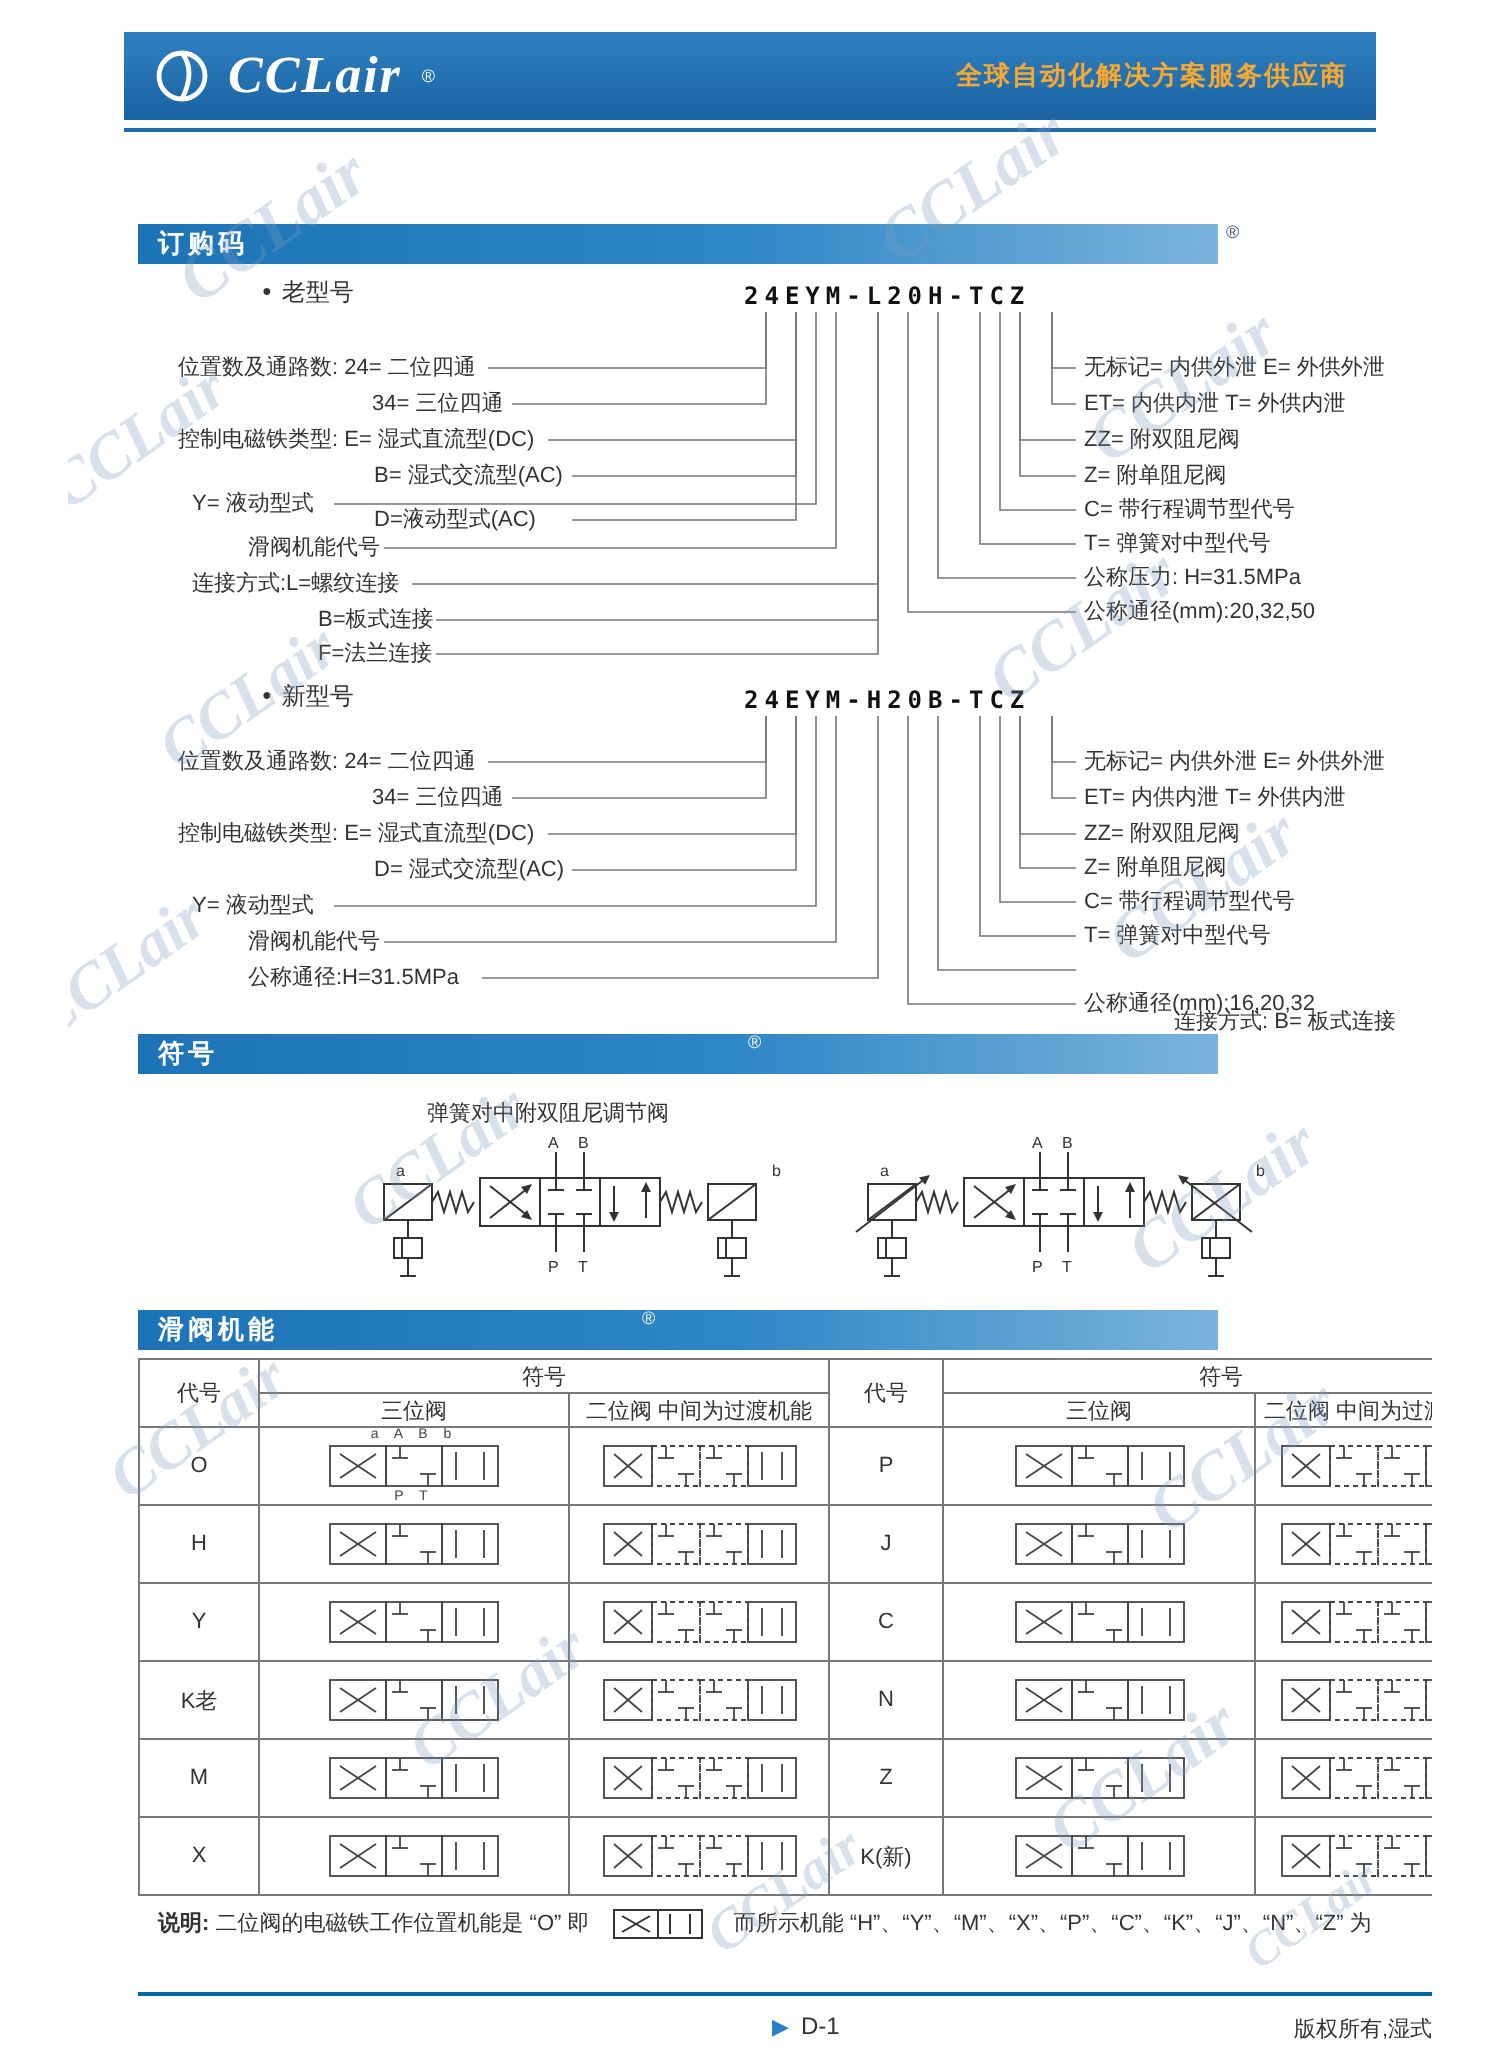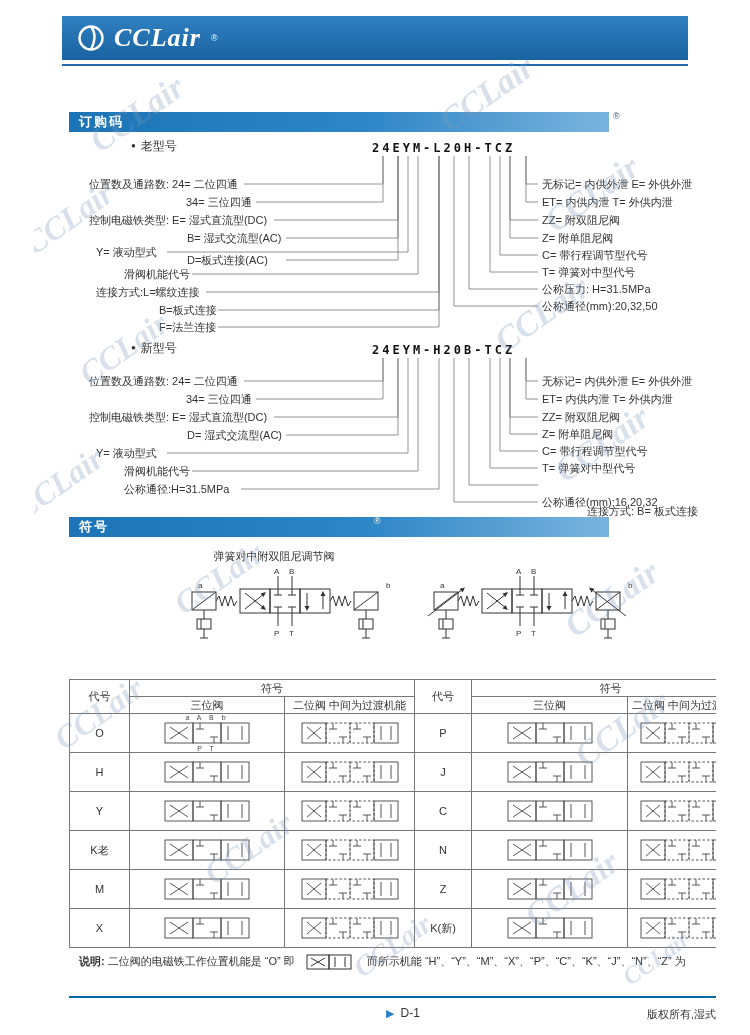--- a/index.html
+++ b/index.html
@@ -62,29 +62,31 @@
 
   <div class="topbar">
     <div class="brand">
       <svg width="30" height="30" viewBox="0 0 30 30">
         <circle cx="15" cy="15" r="11.5" stroke="#fff" stroke-width="2.4" fill="none"></circle>
         <path d="M15 3.5 q7 9 0 23" stroke="#fff" stroke-width="2.4" fill="none"></path>
       </svg>
       <span class="brand-name">CCLair</span>
       <span class="brand-reg">®</span>
     </div>
+    <div class="tagline">全球自动化解决方案服务供应商</div>
   </div>
   <div class="underline"></div>
 
   <div class="secbar" style="top:112px"><span>订购码</span></div>
   <span class="regmark" style="left:579px;top:111px">®</span>
 
   <div class="secbar" style="top:517px"><span>符号</span></div>
   <span class="regmark on-bar" style="left:340px;top:516px">®</span>
 
+  <div class="secbar" style="top:655px"><span>滑阀机能</span></div>
   <span class="regmark on-bar" style="left:287px;top:654px">®</span>
 
   <div class="heading" style="left:97px;top:138px">
     <span class="dot">●</span><span>老型号</span>
   </div>
   <div class="code" style="left:338px;top:141px">24EYM-L20H-TCZ</div>
 
   <div class="heading" style="left:97px;top:340px">
     <span class="dot">●</span><span>新型号</span>
   </div>
@@ -781,21 +783,21 @@
     <div class="wm" style="left: 15px; top: 695px; font-size: 32px;">CCLair</div>
     <div class="wm" style="left: 535px; top: 710px; font-size: 34px;">CCLair</div>
     <div class="wm" style="left: 165px; top: 830px; font-size: 32px;">CCLair</div>
     <div class="wm" style="left: 485px; top: 870px; font-size: 34px;">CCLair</div>
     <div class="wm" style="left: 315px; top: 930px; font-size: 28px;">CCLair</div>
     <div class="wm" style="left: 585px; top: 945px; font-size: 24px;">CCLair</div>
     <div class="lbl" style="left: 55px; top: 178px;">位置数及通路数: 24= 二位四通</div>
     <div class="lbl" style="left: 152px; top: 196px;">34= 三位四通</div>
     <div class="lbl" style="left: 55px; top: 214px;">控制电磁铁类型: E= 湿式直流型(DC)</div>
     <div class="lbl" style="left: 153px; top: 232px;">B= 湿式交流型(AC)</div>
-    <div class="lbl" style="left: 153px; top: 254px;">D=板式连接(AC)</div>
+    <div class="lbl" style="left: 153px; top: 254px;">D=液动型式(AC)</div>
     <div class="lbl" style="left: 62px; top: 246px;">Y= 液动型式</div>
     <div class="lbl" style="left: 90px; top: 268px;">滑阀机能代号</div>
     <div class="lbl" style="left: 62px; top: 286px;">连接方式:L=螺纹连接</div>
     <div class="lbl" style="left: 125px; top: 304px;">B=板式连接</div>
     <div class="lbl" style="left: 125px; top: 321px;">F=法兰连接</div>
     <div class="lbl" style="left: 508px; top: 178px;">无标记= 内供外泄  E= 外供外泄</div>
     <div class="lbl" style="left: 508px; top: 196px;">ET= 内供内泄  T= 外供内泄</div>
     <div class="lbl" style="left: 508px; top: 214px;">ZZ= 附双阻尼阀</div>
     <div class="lbl" style="left: 508px; top: 232px;">Z= 附单阻尼阀</div>
     <div class="lbl" style="left: 508px; top: 249px;">C= 带行程调节型代号</div>

